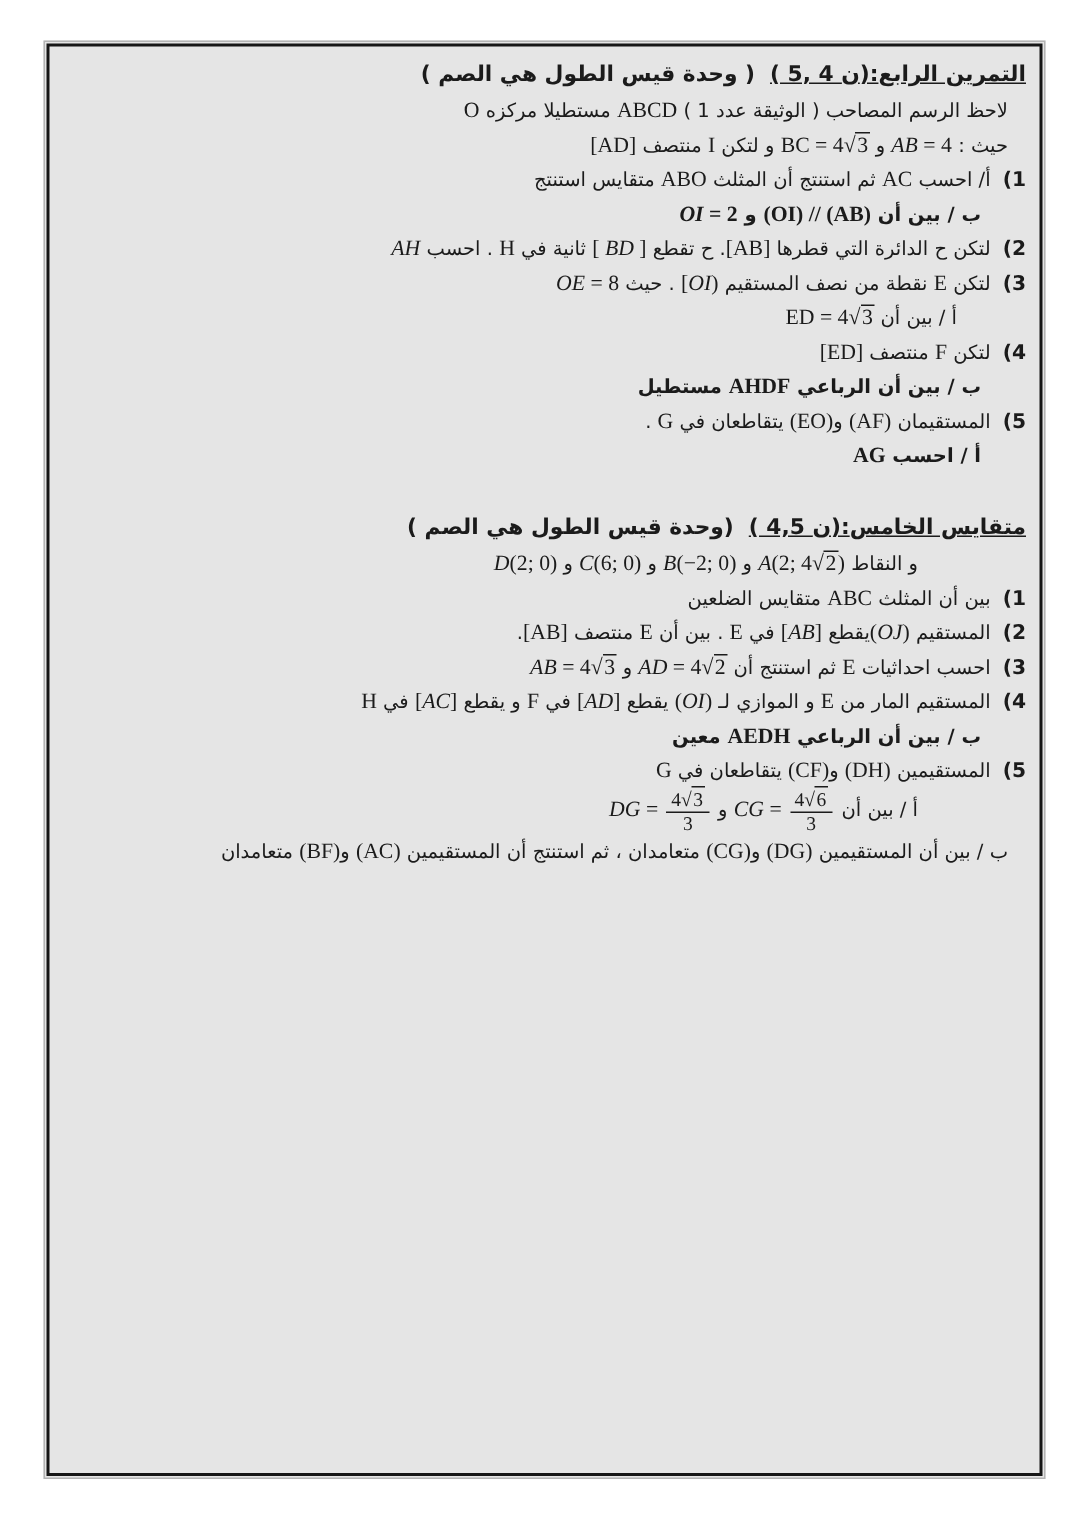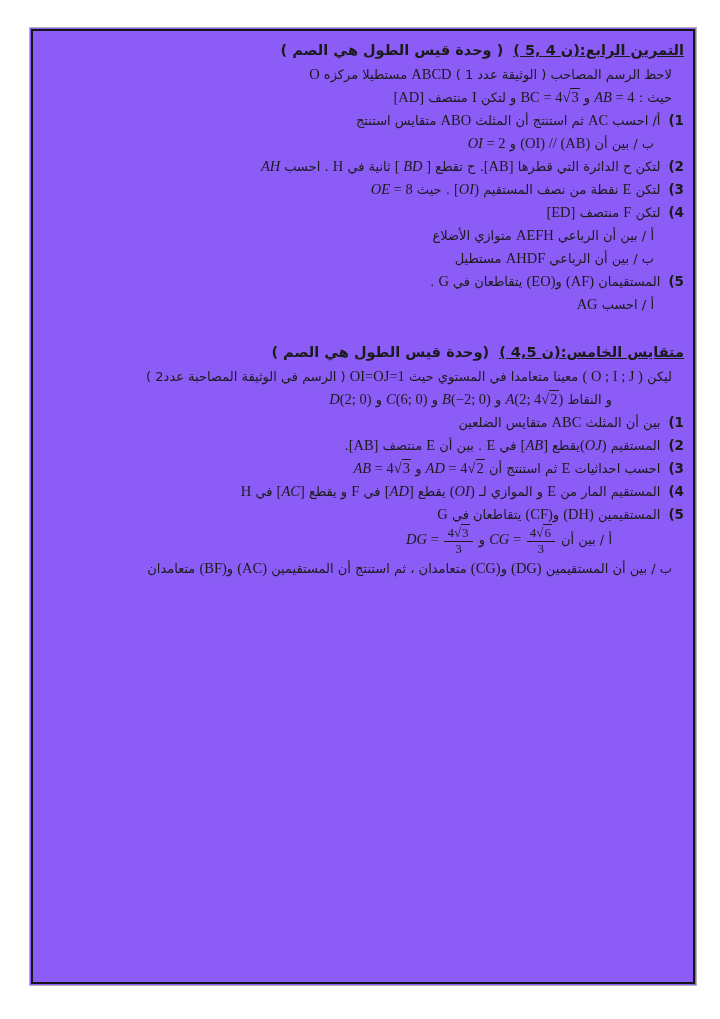--- a/index.html
+++ b/index.html
@@ -4,42 +4,42 @@
 <style>
   html,body{margin:0;padding:0;}
   body{
     width:720px;height:1019px;background:#ffffff;
     font-family:"DejaVu Sans",sans-serif;color:#1b1b1b;
     position:relative;overflow:hidden;
   }
   .stage{position:absolute;inset:0;background:#ffffff;}
   .frame-outer{
     position:absolute;left:29px;top:27px;width:666px;height:957px;
-    border:1px solid #b4b4b4;background:#8b5cf6;
+    border:1px solid #b4b4b4;background:#e5e5e5;
   }
   .frame-inner{
     position:absolute;inset:1px;border:2px solid #161616;
     padding:7px 9px 0 8px;overflow:hidden;
   }
   section{display:block;}
   .sec5{margin-top:24px;}
   .title-line{
     direction:rtl;text-align:right;font-weight:700;
     font-size:14.5px;line-height:25px;white-space:nowrap;
   }
   .t-main{text-decoration:underline;}
   .t-num{direction:ltr;unicode-bidi:isolate;margin-left:4px;}
   .t-unit{margin-right:6px;}
   .line{
     direction:rtl;text-align:right;line-height:23px;
     font-size:13px;white-space:nowrap;
   }
   .ind0{padding-left:0;}
   .ind1{padding-right:12px;}
-  .ind2{padding-right:30px;}
+  .ind2{padding-right:30px;font-weight:bold;}
   .ind3{padding-right:46px;}
   .ind4{padding-right:72px;}
   .xr{
     direction:ltr;unicode-bidi:isolate;font-weight:700;
     margin-left:8px;font-size:13.5px;
   }
   .mg{
     direction:ltr;unicode-bidi:isolate;
     font-family:"Liberation Serif",serif;font-size:14.5px;
   }
@@ -64,39 +64,39 @@
         <div class="title-line" dir="rtl">
           <span class="t-main"><span>التمرين الرابع</span><span class="t-num">( 5, 4 ن):</span></span><span class="t-unit">( وحدة قيس الطول هي الصم )</span>
         </div>
         <div class="lines" id="lines-0">
             <div class="line ind1" dir="rtl"><span class="ar">لاحظ الرسم المصاحب ( الوثيقة عدد 1 ) </span><span class="mg" dir="ltr"><span class="tt">ABCD</span></span><span class="ar"> مستطيلا مركزه </span><span class="mg" dir="ltr"><span class="tt">O</span></span></div>
             <div class="line ind1" dir="rtl"><span class="ar">حيث : </span><span class="mg" dir="ltr"><span class="it">AB</span><span class="tt"> = 4</span></span><span class="ar"> و </span><span class="mg" dir="ltr"><span class="tt">BC = 4</span><span class="sq">√<span class="rd">3</span></span></span><span class="ar"> و لتكن </span><span class="mg" dir="ltr"><span class="tt">I</span></span><span class="ar"> منتصف </span><span class="mg" dir="ltr"><span class="tt">[AD]</span></span></div>
             <div class="line ind0" dir="rtl"><span class="xr" dir="ltr">(1</span><span class="ar">أ/ احسب </span><span class="mg" dir="ltr"><span class="tt">AC</span></span><span class="ar"> ثم استنتج أن المثلث </span><span class="mg" dir="ltr"><span class="tt">ABO</span></span><span class="ar"> متقايس استنتج</span></div>
             <div class="line ind2" dir="rtl"><span class="ar">ب / بين أن </span><span class="mg" dir="ltr"><span class="tt">(OI) // (AB)</span></span><span class="ar"> و </span><span class="mg" dir="ltr"><span class="it">OI</span><span class="tt"> = 2</span></span></div>
             <div class="line ind0" dir="rtl"><span class="xr" dir="ltr">(2</span><span class="ar">لتكن ح الدائرة التي قطرها </span><span class="mg" dir="ltr"><span class="tt">[AB]</span></span><span class="ar">. ح تقطع </span><span class="mg" dir="ltr"><span class="tt">[ </span><span class="it">BD</span><span class="tt"> ]</span></span><span class="ar"> ثانية في </span><span class="mg" dir="ltr"><span class="tt">H</span></span><span class="ar"> . احسب </span><span class="mg" dir="ltr"><span class="it">AH</span></span></div>
             <div class="line ind0" dir="rtl"><span class="xr" dir="ltr">(3</span><span class="ar">لتكن </span><span class="mg" dir="ltr"><span class="tt">E</span></span><span class="ar"> نقطة من نصف المستقيم </span><span class="mg" dir="ltr"><span class="tt">[</span><span class="it">OI</span><span class="tt">)</span></span><span class="ar"> . حيث </span><span class="mg" dir="ltr"><span class="it">OE</span><span class="tt"> = 8</span></span></div>
+            <div class="line ind3" dir="rtl"><span class="ar">أ / بين أن </span><span class="mg" dir="ltr"><span class="tt">ED = 4</span><span class="sq">√<span class="rd">3</span></span></span></div>
             <div class="line ind0" dir="rtl"><span class="xr" dir="ltr">(4</span><span class="ar">لتكن </span><span class="mg" dir="ltr"><span class="tt">F</span></span><span class="ar"> منتصف </span><span class="mg" dir="ltr"><span class="tt">[ED]</span></span></div>
-            <div class="line ind2" dir="rtl"><span class="ar">أ / بين أن الرباعي </span><span class="mg" dir="ltr"><span class="tt">AEFH</span></span><span class="ar"> متوازي الأضلاع</span></div>
             <div class="line ind2" dir="rtl"><span class="ar">ب / بين أن الرباعي </span><span class="mg" dir="ltr"><span class="tt">AHDF</span></span><span class="ar"> مستطيل</span></div>
             <div class="line ind0" dir="rtl"><span class="xr" dir="ltr">(5</span><span class="ar">المستقيمان </span><span class="mg" dir="ltr"><span class="tt">(AF)</span></span><span class="ar"> و</span><span class="mg" dir="ltr"><span class="tt">(EO)</span></span><span class="ar"> يتقاطعان في </span><span class="mg" dir="ltr"><span class="tt">G</span></span><span class="ar"> .</span></div>
             <div class="line ind2" dir="rtl"><span class="ar">أ / احسب </span><span class="mg" dir="ltr"><span class="tt">AG</span></span></div>
           </div>
       </section>
 
       <section class="sec5">
         <div class="title-line" dir="rtl">
           <span class="t-main"><span>متقايس الخامس</span><span class="t-num">( 4,5 ن):</span></span><span class="t-unit">(وحدة قيس الطول هي الصم )</span>
         </div>
         <div class="lines" id="lines-1">
-            <div class="line ind1" dir="rtl"><span class="ar">ليكن </span><span class="mg" dir="ltr"><span class="tt">( O ; I ; J )</span></span><span class="ar"> معينا متعامدا في المستوي حيث </span><span class="mg" dir="ltr"><span class="tt">OI=OJ=1</span></span><span class="ar"> ( الرسم في الوثيقة المصاحبة عدد2 )</span></div>
             <div class="line ind4" dir="rtl"><span class="ar">و النقاط </span><span class="mg" dir="ltr"><span class="it">A</span><span class="tt">(2; 4</span><span class="sq">√<span class="rd">2</span></span><span class="tt">)</span></span><span class="ar"> و </span><span class="mg" dir="ltr"><span class="it">B</span><span class="tt">(−2; 0)</span></span><span class="ar"> و </span><span class="mg" dir="ltr"><span class="it">C</span><span class="tt">(6; 0)</span></span><span class="ar"> و </span><span class="mg" dir="ltr"><span class="it">D</span><span class="tt">(2; 0)</span></span></div>
             <div class="line ind0" dir="rtl"><span class="xr" dir="ltr">(1</span><span class="ar">بين أن المثلث </span><span class="mg" dir="ltr"><span class="tt">ABC</span></span><span class="ar"> متقايس الضلعين</span></div>
             <div class="line ind0" dir="rtl"><span class="xr" dir="ltr">(2</span><span class="ar">المستقيم </span><span class="mg" dir="ltr"><span class="tt">(</span><span class="it">OJ</span><span class="tt">)</span></span><span class="ar">يقطع </span><span class="mg" dir="ltr"><span class="tt">[</span><span class="it">AB</span><span class="tt">]</span></span><span class="ar"> في </span><span class="mg" dir="ltr"><span class="tt">E</span></span><span class="ar"> . بين أن </span><span class="mg" dir="ltr"><span class="tt">E</span></span><span class="ar"> منتصف </span><span class="mg" dir="ltr"><span class="tt">[AB]</span></span><span class="ar">.</span></div>
             <div class="line ind0" dir="rtl"><span class="xr" dir="ltr">(3</span><span class="ar">احسب احداثيات </span><span class="mg" dir="ltr"><span class="tt">E</span></span><span class="ar"> ثم استنتج أن </span><span class="mg" dir="ltr"><span class="it">AD</span><span class="tt"> = 4</span><span class="sq">√<span class="rd">2</span></span></span><span class="ar"> و </span><span class="mg" dir="ltr"><span class="it">AB</span><span class="tt"> = 4</span><span class="sq">√<span class="rd">3</span></span></span></div>
             <div class="line ind0" dir="rtl"><span class="xr" dir="ltr">(4</span><span class="ar">المستقيم المار من </span><span class="mg" dir="ltr"><span class="tt">E</span></span><span class="ar"> و الموازي لـ </span><span class="mg" dir="ltr"><span class="tt">(</span><span class="it">OI</span><span class="tt">)</span></span><span class="ar"> يقطع </span><span class="mg" dir="ltr"><span class="tt">[</span><span class="it">AD</span><span class="tt">]</span></span><span class="ar"> في </span><span class="mg" dir="ltr"><span class="tt">F</span></span><span class="ar"> و يقطع </span><span class="mg" dir="ltr"><span class="tt">[</span><span class="it">AC</span><span class="tt">]</span></span><span class="ar"> في </span><span class="mg" dir="ltr"><span class="tt">H</span></span></div>
+            <div class="line ind2" dir="rtl"><span class="ar">ب / بين أن الرباعي </span><span class="mg" dir="ltr"><span class="tt">AEDH</span></span><span class="ar"> معين</span></div>
             <div class="line ind0" dir="rtl"><span class="xr" dir="ltr">(5</span><span class="ar">المستقيمين </span><span class="mg" dir="ltr"><span class="tt">(DH)</span></span><span class="ar"> و</span><span class="mg" dir="ltr"><span class="tt">(CF)</span></span><span class="ar"> يتقاطعان في </span><span class="mg" dir="ltr"><span class="tt">G</span></span></div>
             <div class="line ind4" dir="rtl"><span class="ar">أ / بين أن </span><span class="mg" dir="ltr"><span class="it">CG</span><span class="tt"> = </span><span class="fr"><span class="fn"><span class="tt">4</span><span class="sq">√<span class="rd">6</span></span></span><span class="fd"><span class="tt">3</span></span></span></span><span class="ar"> و </span><span class="mg" dir="ltr"><span class="it">DG</span><span class="tt"> = </span><span class="fr"><span class="fn"><span class="tt">4</span><span class="sq">√<span class="rd">3</span></span></span><span class="fd"><span class="tt">3</span></span></span></span></div>
             <div class="line ind1" dir="rtl"><span class="ar">ب / بين أن المستقيمين </span><span class="mg" dir="ltr"><span class="tt">(DG)</span></span><span class="ar"> و</span><span class="mg" dir="ltr"><span class="tt">(CG)</span></span><span class="ar"> متعامدان ، ثم استنتج أن المستقيمين </span><span class="mg" dir="ltr"><span class="tt">(AC)</span></span><span class="ar"> و</span><span class="mg" dir="ltr"><span class="tt">(BF)</span></span><span class="ar"> متعامدان</span></div>
           </div>
       </section>
 
     </div>
   </div>
 </div>
 

